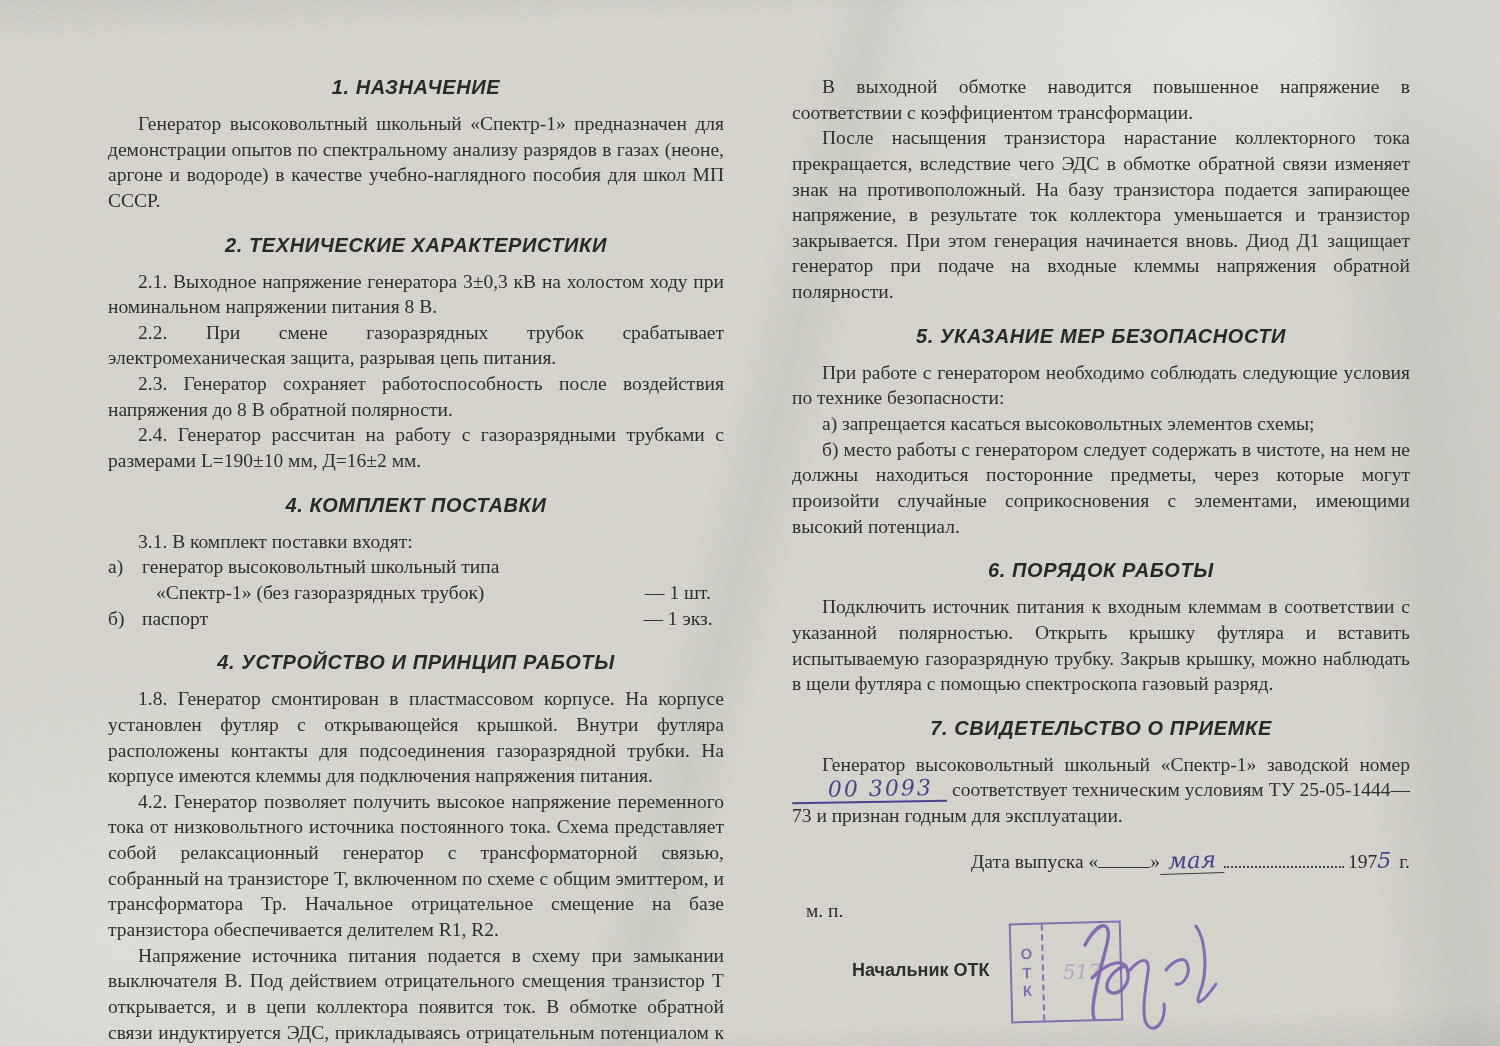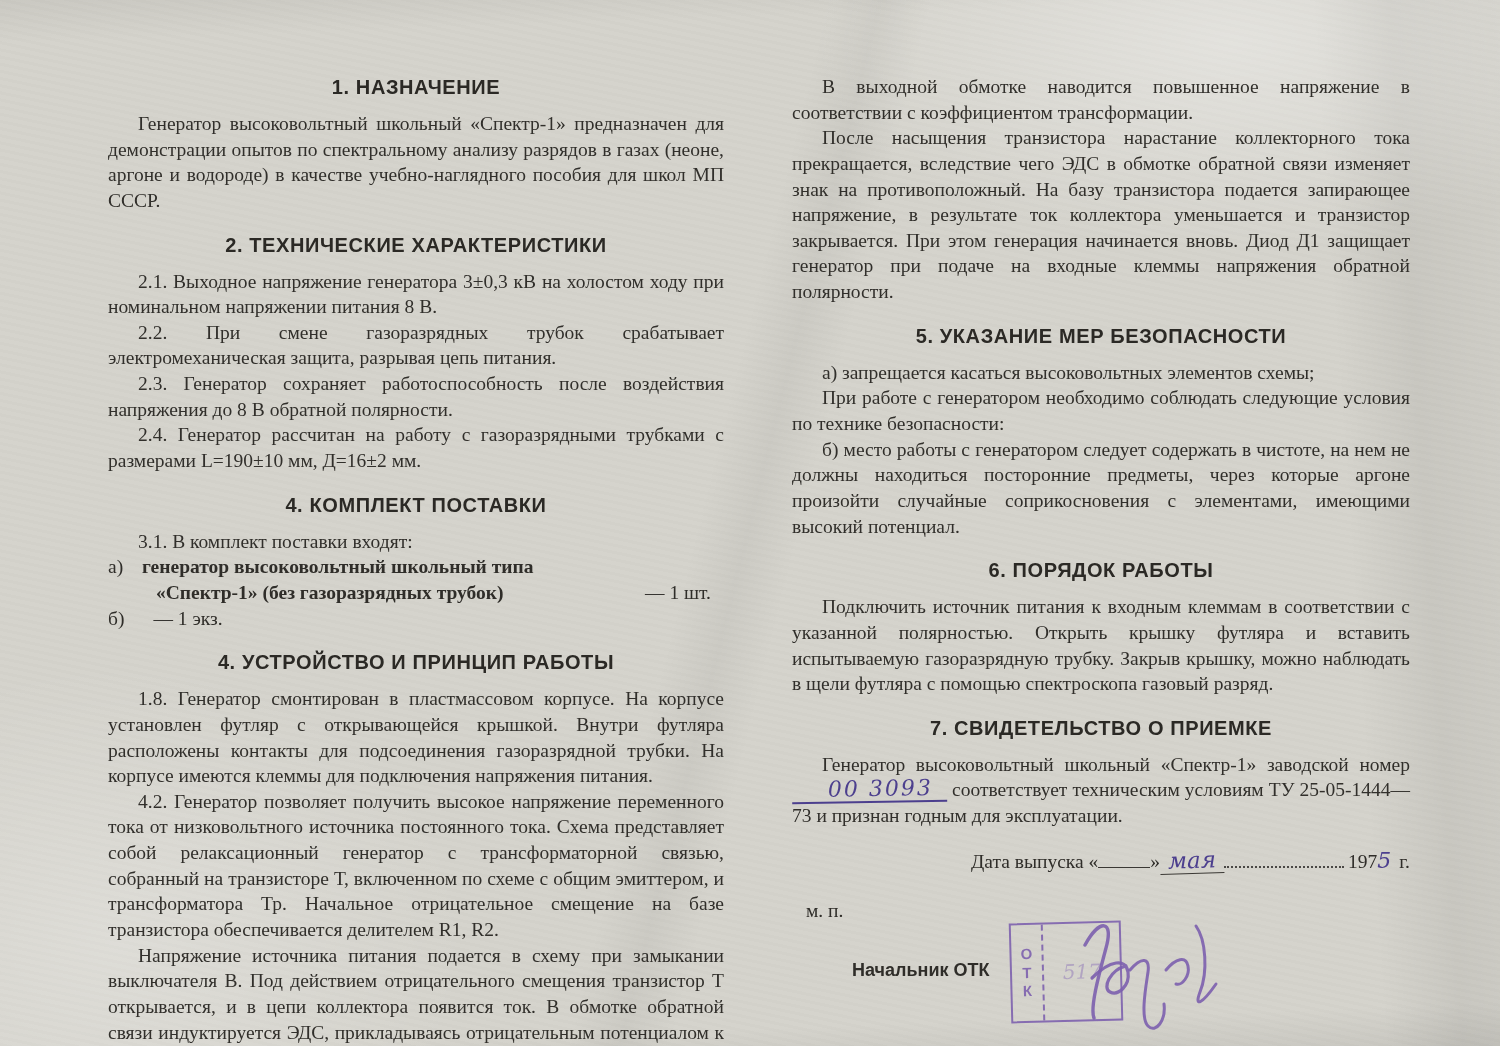--- a/index.html
+++ b/index.html
@@ -18,31 +18,31 @@
       repeating-linear-gradient(12deg, rgba(0,0,0,.012) 0 3px, rgba(255,255,255,.012) 3px 7px);
     color:#2f2d29;
   }
   .col{position:absolute;top:0;}
   .col-left {left:108px; top:76px; width:616px;}
   .col-right{left:792px; top:74px; width:618px;}
 
   h2{
     font-family:"Liberation Sans", sans-serif;
     font-size:20px;font-weight:bold;letter-spacing:.6px;
-    text-align:center;margin:20px 0 12px 0;color:#2b2925;
+    text-align:center;margin:20px 0 12px 0;color:#2b2925;font-style:italic;
   }
   h2.first{margin-top:0;}
   p.body{
     font-size:19.5px;line-height:1.315;margin:0;
     text-align:justify;text-indent:30px;color:#312f2b;
   }
 
   .kit-row{display:flex;font-size:19.5px;line-height:1.315;}
   .kit-label{width:34px;flex:none;}
-  .kit-text{flex:1;font-weight:bold;}
+  .kit-text{flex:1;}
   .kit-line2{padding-left:14px;}
   .kit-qty{flex:none;width:92px;text-align:center;display:flex;flex-direction:column;justify-content:flex-end;}
 
   
   .serial-hand, .hand{
     font-family:"DejaVu Serif", serif;
     font-style:italic;color:#4c3f8e;
   }
   .serial-hand{
     font-size:22px;letter-spacing:2px;
@@ -103,40 +103,41 @@
       <span class="kit-text">
         <span style="display:block">генератор высоковольтный школьный типа</span>
         <span style="display:block" class="kit-line2">«Спектр-1» (без газоразрядных трубок)</span>
       </span>
       <span class="kit-qty">
         <span>— 1 шт.</span>
       </span>
     </div>
     <div class="kit-row">
       <span class="kit-label">б)</span>
+      <span class="kit-text">паспорт</span>
       <span class="kit-qty">
         <span>— 1 экз.</span>
       </span>
     </div>
 
     <h2>4. УСТРОЙСТВО И ПРИНЦИП РАБОТЫ</h2>
     <p class="body">1.8. Генератор смонтирован в пластмассовом корпусе. На корпусе установлен футляр с открывающейся крышкой. Внутри футляра расположены контакты для подсоединения газоразрядной трубки. На корпусе имеются клеммы для подключения напряжения питания.</p>
     <p class="body">4.2. Генератор позволяет получить высокое напряжение переменного тока от низковольтного источника постоянного тока. Схема представляет собой релаксационный генератор с трансформаторной связью, собранный на транзисторе Т, включенном по схеме с общим эмиттером, и трансформатора Тр. Начальное отрицательное смещение на базе транзистора обеспечивается делителем R1, R2.</p>
     <p class="body">Напряжение источника питания подается в схему при замыкании выключателя В. Под действием отрицательного смещения транзистор Т открывается, и в цепи коллектора появится ток. В обмотке обратной связи индуктируется ЭДС, прикладываясь отрицательным потенциалом к базе. Процесс развивается лавинообразно до насыщения транзистора, и все напряжение питания прикладывается к коллекторной обмотке.</p>
   </div>
 
   <div class="col col-right">
 
     <p class="body">В выходной обмотке наводится повышенное напряжение в соответствии с коэффициентом трансформации.</p>
     <p class="body">После насыщения транзистора нарастание коллекторного тока прекращается, вследствие чего ЭДС в обмотке обратной связи изменяет знак на противоположный. На базу транзистора подается запирающее напряжение, в результате ток коллектора уменьшается и транзистор закрывается. При этом генерация начинается вновь. Диод Д1 защищает генератор при подаче на входные клеммы напряжения обратной полярности.</p>
 
     <h2>5. УКАЗАНИЕ МЕР БЕЗОПАСНОСТИ</h2>
+    <p class="body">При работе с генератором необходимо соблюдать следующие условия по технике безопасности:</p>
     <p class="body">а) запрещается касаться высоковольтных элементов схемы;</p>
-    <p class="body">При работе с генератором необходимо соблюдать следующие условия по технике безопасности:</p>
-    <p class="body">б) место работы с генератором следует содержать в чистоте, на нем не должны находиться посторонние предметы, через которые аргоне произойти случайные соприкосновения с элементами, имеющими высокий потенциал.</p>
+    <p class="body">б) место работы с генератором следует содержать в чистоте, на нем не должны находиться посторонние предметы, через которые могут произойти случайные соприкосновения с элементами, имеющими высокий потенциал.</p>
 
     <h2>6. ПОРЯДОК РАБОТЫ</h2>
     <p class="body">Подключить источник питания к входным клеммам в соответствии с указанной полярностью. Открыть крышку футляра и вставить испытываемую газоразрядную трубку. Закрыв крышку, можно наблюдать в щели футляра с помощью спектроскопа газовый разряд.</p>
 
     <h2>7. СВИДЕТЕЛЬСТВО О ПРИЕМКЕ</h2>
     <p class="body">
       <span>Генератор высоковольтный школьный «Спектр-1» заводской номер </span>
       <span class="serial-hand">00 3093</span>
       <span> соответствует техническим условиям ТУ 25-05-1444—73 и признан годным для эксплуатации.</span>
     </p>

